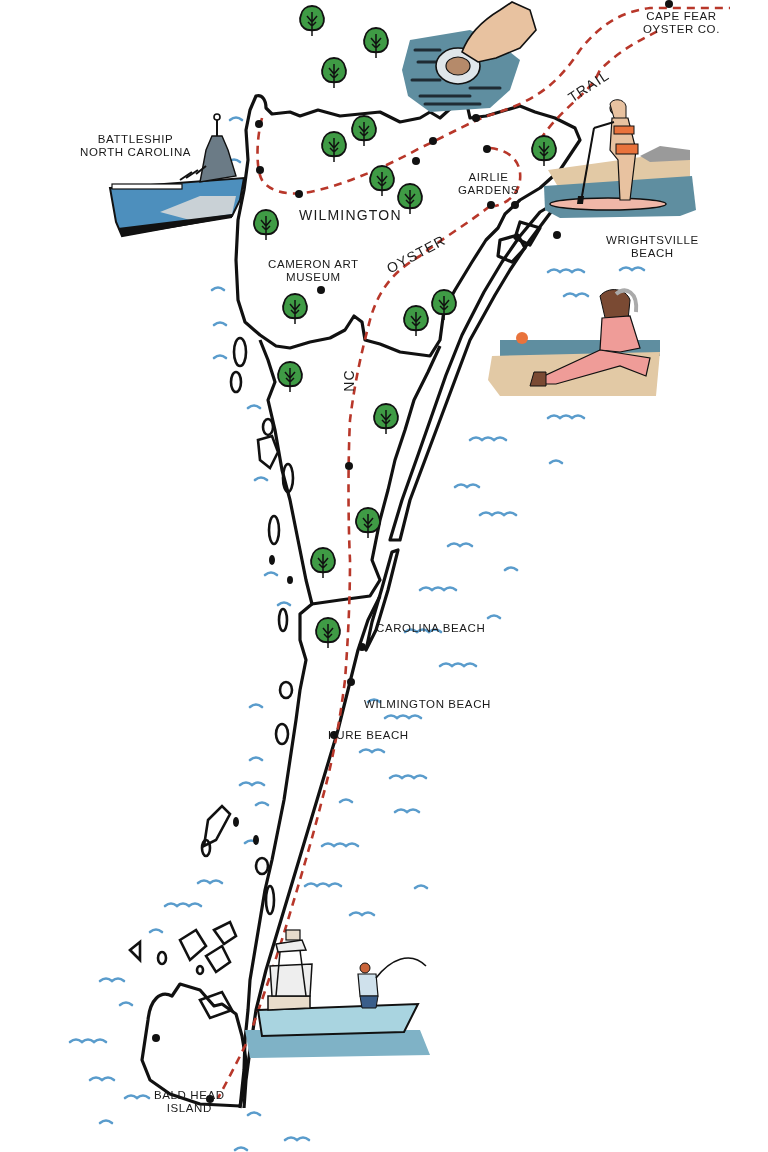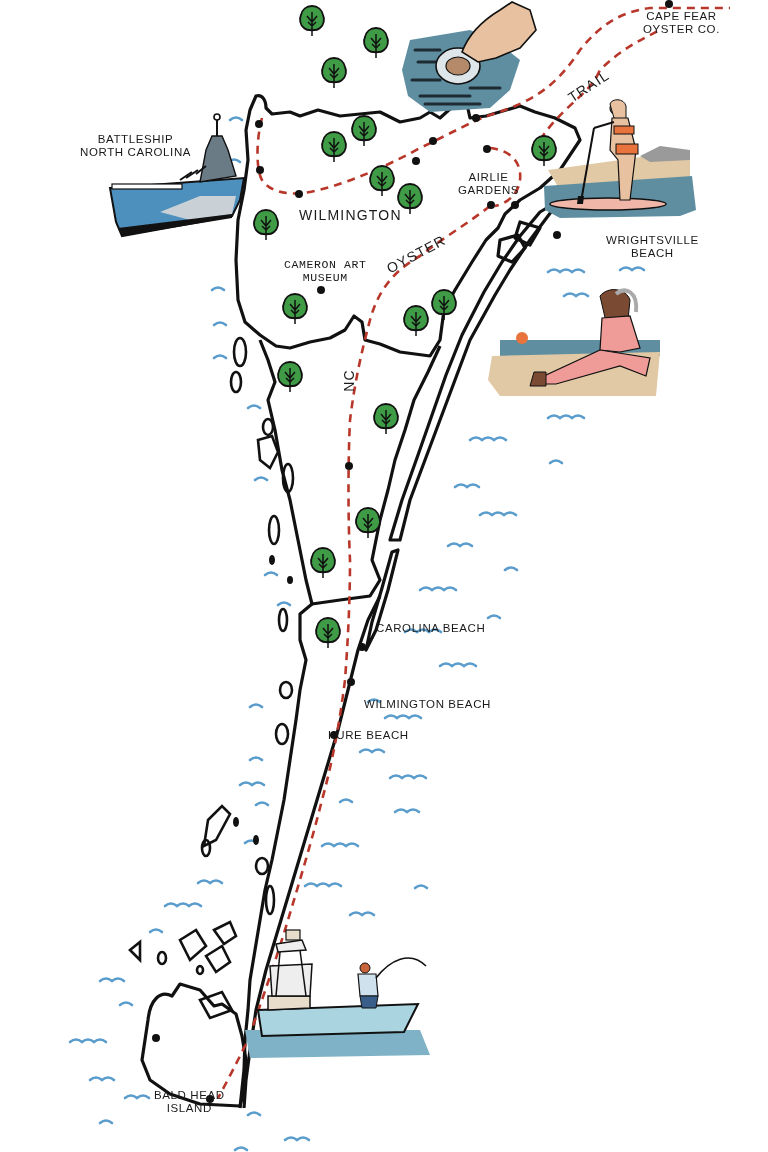--- a/index.html
+++ b/index.html
@@ -258,21 +258,21 @@
     <div>GARDENS</div>
   </div>
 
   <div class="label center" style="left:566px;top:234px;margin-left:40px;">
     <div>WRIGHTSVILLE</div>
     <div>BEACH</div>
   </div>
 
   <div class="label big" style="left:384px;top:248px;transform:rotate(-28deg);">OYSTER</div>
 
-  <div class="label center" style="left:284px;top:258px;font-family:Liberation Mono, monospace;">
+  <div class="label center" style="left:268px;top:258px;">
     <div>CAMERON ART</div>
     <div>MUSEUM</div>
   </div>
 
   <div class="label big" style="left:338px;top:374px;transform:rotate(-90deg);">NC</div>
 
   <div class="label" style="left:376px;top:622px;">CAROLINA BEACH</div>
   <div class="label" style="left:364px;top:676px;margin-top:22px;">WILMINGTON BEACH</div>
   <div class="label" style="left:328px;top:729px;">KURE BEACH</div>
 

